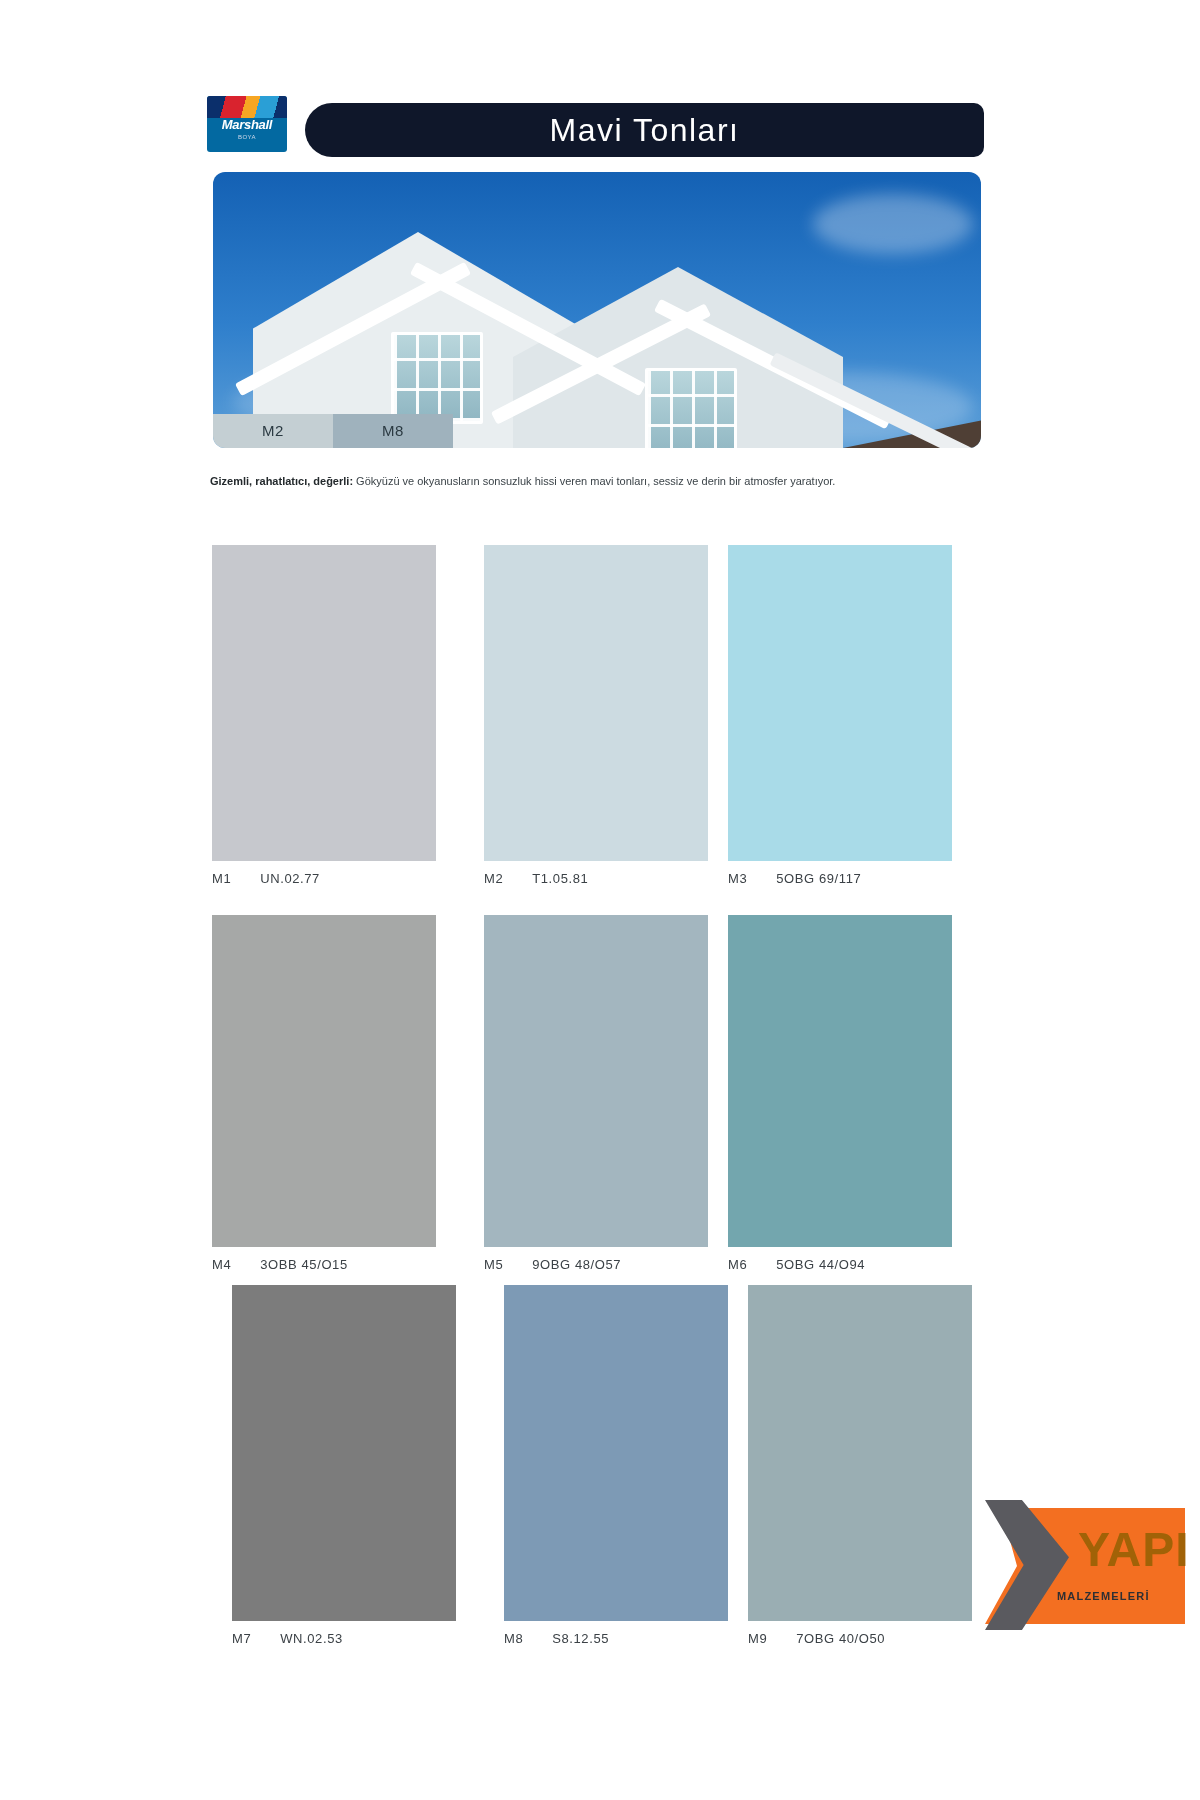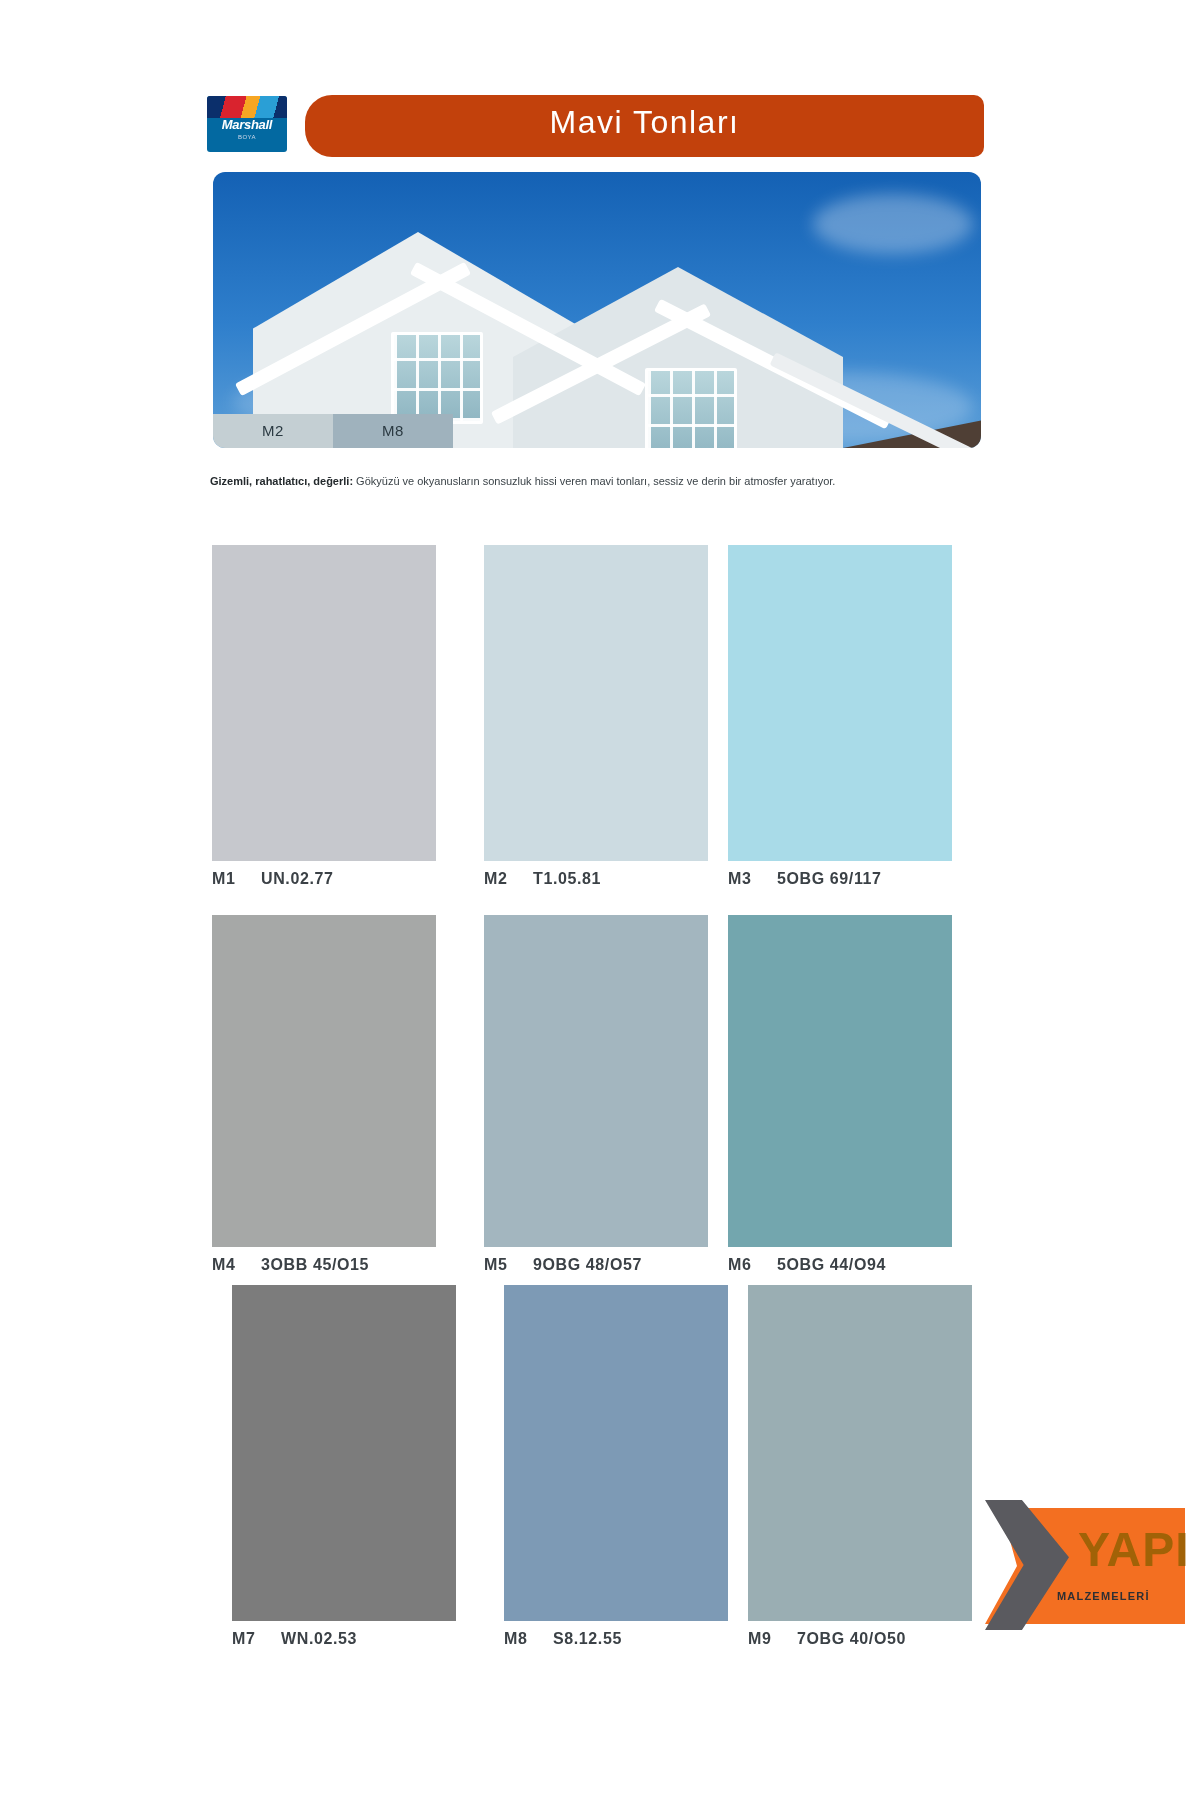--- a/index.html
+++ b/index.html
@@ -27,24 +27,24 @@
   .header {
     position: absolute;
     left: 207px;
     top: 95px;
     width: 777px;
     height: 54px;
   }
   .header-banner {
     position: absolute;
     left: 98px;
-    top: 0;
+    top: 8px;
     width: 679px;
-    height: 62px;
-    background: #c2410c;
+    height: 54px;
+    background: #0f172a;
     border-radius: 27px 10px 10px 27px;
   }
   .header-title {
     position: absolute;
     left: 0;
     top: 0;
     width: 100%;
     height: 54px;
     line-height: 54px;
     text-align: center;
@@ -210,25 +210,24 @@
     position: absolute;
     width: 224px;
   }
   .sw-color {
     width: 224px;
     display: block;
   }
   .sw-label {
     height: 36px;
     line-height: 36px;
-    font-size: 16px;
+    font-size: 13px;
     color: #3b4146;
     letter-spacing: 0.6px;
     white-space: nowrap;
-    font-weight: bold;
   }
   .sw-code {
     display: inline-block;
     width: 44px;
   }
   .sw-name {
     display: inline-block;
   }
 
   

